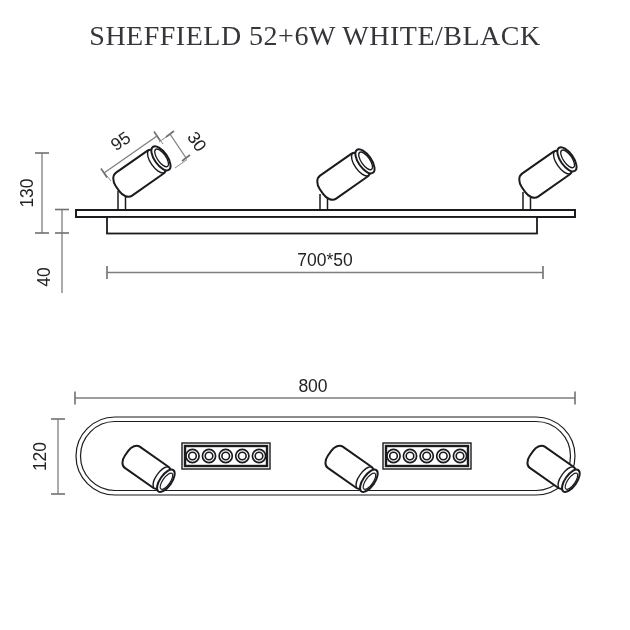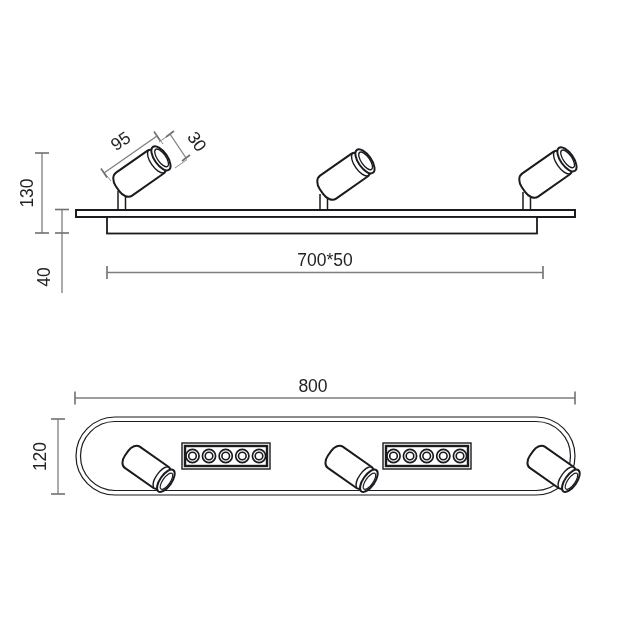--- a/index.html
+++ b/index.html
@@ -30,20 +30,21 @@
   .dimtext{
     font-family:"Liberation Sans",sans-serif;
     font-size:17.5px;
     fill:#232327;
   }
 </style>
 </head>
 <body>
 
 <div class="page">
+  <h1 class="title">SHEFFIELD 52+6W WHITE/BLACK</h1>
 
   <svg width="630" height="630" viewBox="0 0 630 630">
     <defs>
 
       <g id="spot-side-sym">
         <rect x="-3" y="-14" width="54" height="28" rx="8" ry="11" fill="#ffffff" stroke="#1b1b1f" stroke-width="2"></rect>
         <path d="M 44,-13.6 A 6.2 13.8 0 0 0 44,13.6" fill="none" stroke="#1b1b1f" stroke-width="1.4"></path>
         <ellipse cx="50" cy="0" rx="6.4" ry="14" fill="#ffffff" stroke="#1b1b1f" stroke-width="2"></ellipse>
         <ellipse cx="50.8" cy="0" rx="4.2" ry="10.4" fill="#ffffff" stroke="#1b1b1f" stroke-width="1.3"></ellipse>
       </g>

